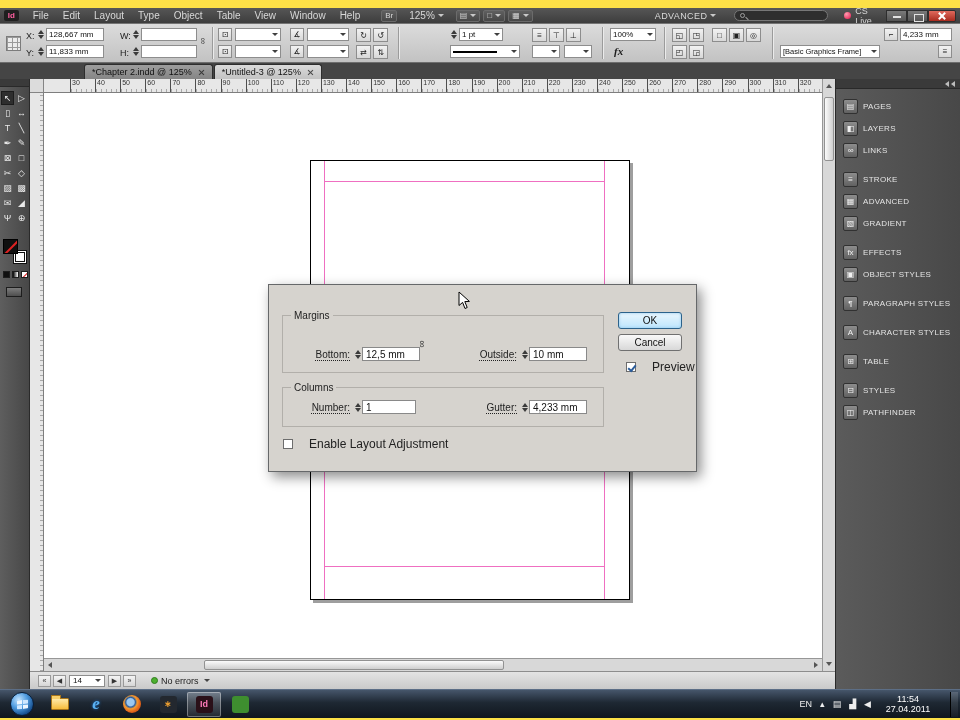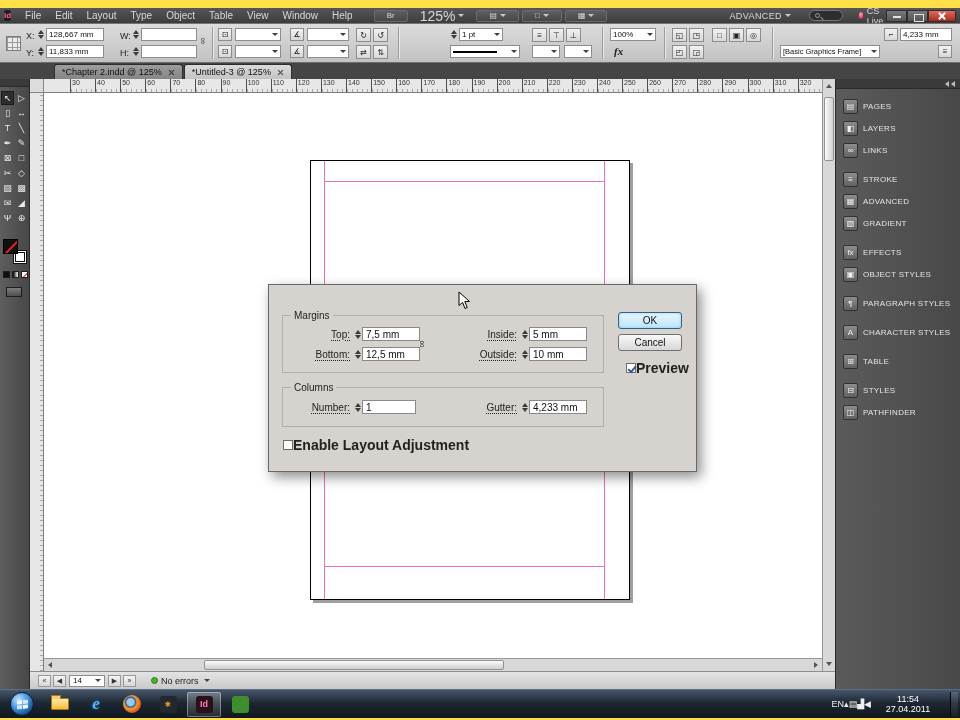--- a/index.html
+++ b/index.html
@@ -8,26 +8,26 @@
             font-family:"Liberation Sans","DejaVu Sans",sans-serif; color:#222; }
 
   
   #appbar { position:absolute; left:0; top:8px; width:960px; height:15px;
             background:linear-gradient(#565656,#3d3d3d); display:flex; align-items:center;
             padding:0 4px; color:#d8d8d8; font-size:10px; }
   .idlogo { width:15px; height:11px; background:#1f1f1f; color:#ff5fa2; font-weight:bold; font-size:8px;
             display:flex; align-items:center; justify-content:center; border-radius:2px; margin-right:7px; }
   .menu { padding:0 7px; line-height:15px; cursor:default; }
   .abox { border:1px solid #6b6b6b; background:linear-gradient(#5f5f5f,#474747); border-radius:2px;
-          padding:0 12px; font-size:8px; height:12px; line-height:10px; display:inline-flex; align-items:center; }
+          padding:0 3px; font-size:8px; height:12px; line-height:10px; display:inline-flex; align-items:center; }
   .dd { display:inline-flex; align-items:center; gap:3px; }
   .dd::after { content:""; width:0; height:0; border-left:3px solid transparent; border-right:3px solid transparent;
                border-top:3px solid #c9c9c9; }
   .bridge { margin-left:14px; }
-  .zoomdd { margin-left:8px; font-size:14px; padding:0 4px; }
+  .zoomdd { margin-left:8px; font-size:10px; padding:0 4px; }
   #viewbtns { display:flex; gap:3px; margin-left:8px; }
   .ws { margin-left:118px; font-size:9px; letter-spacing:.4px; padding:0 4px; }
   .search { margin-left:14px; width:96px; height:11px; border:1px solid #777; border-radius:6px;
             background:#2e2e2e; display:inline-flex; align-items:center; padding:0 5px; }
   .mag { width:5px; height:5px; border:1px solid #9d9d9d; border-radius:50%; position:relative; display:inline-block; }
   .mag::after { content:""; position:absolute; left:4px; top:4px; width:4px; height:1px; background:#9d9d9d;
                 transform:rotate(45deg); }
   .cslive { margin-left:16px; display:inline-flex; align-items:center; gap:4px; font-size:9px; }
   .csdot { width:7px; height:7px; border-radius:50%; background:radial-gradient(circle at 35% 30%,#ff9db0,#e3124b); }
   .winbtns { margin-left:auto; display:flex; }
@@ -64,21 +64,21 @@
              display:flex; align-items:center; justify-content:center; }
   .cp-cluster { position:absolute; display:grid; grid-template-columns:repeat(2,15px); grid-auto-rows:15px; gap:2px; }
   .cp-cluster .cp-ibox, .cp-row .cp-ibox { position:static; width:15px; height:14px; }
   .cp-row { position:absolute; display:flex; gap:2px; }
   .linebar { width:44px; height:2px; background:#000; }
   .fxlab { position:absolute; font-family:"Liberation Serif",serif; font-style:italic; font-weight:bold;
            font-size:11px; color:#1b1b1b; }
 
   
   #tabbar { position:absolute; left:0; top:63px; width:960px; height:16px; background:#454545;
-            display:flex; align-items:flex-end; padding-left:54px; }
+            display:flex; align-items:flex-end; padding-left:84px; }
   .tab { height:15px; display:flex; align-items:center; gap:6px; padding:0 7px; font-size:9px; color:#101010;
          background:linear-gradient(#9d9d9d,#858585); border:1px solid #2d2d2d; border-bottom:none;
          border-radius:3px 3px 0 0; margin-right:1px; }
   .tab.active { background:linear-gradient(#dadada,#c3c3c3); }
   .tabx { width:7px; height:7px; position:relative; opacity:.75; }
   .tabx::before,.tabx::after { content:""; position:absolute; left:0; top:3px; width:7px; height:1px; background:#1c1c1c; }
   .tabx::before { transform:rotate(45deg); } .tabx::after { transform:rotate(-45deg); }
 
   
   #rulercorner { position:absolute; left:30px; top:79px; width:14px; height:14px; background:#dcdcdc;
@@ -230,21 +230,21 @@
             font-family:inherit; color:#111; }
   .w58 { width:58px; } .w54 { width:54px; }
   .chain { position:absolute; left:146px; top:47px; width:16px; height:24px; display:flex; align-items:center;
            justify-content:center; color:#333; font-size:10px; transform:rotate(90deg); }
   .btn { position:absolute; left:349px; width:64px; height:17px; border-radius:3px; border:1px solid #707070;
          background:linear-gradient(#f9f9f9,#d8d8d8); font-size:10px; display:flex; align-items:center;
          justify-content:center; font-family:inherit; color:#111; }
   .btn.ok { top:27px; border-color:#2c628b; background:linear-gradient(#eaf6fd,#bee6fd);
             box-shadow:inset 0 0 3px #8fc6ea; }
   .btn.cancel { top:49px; }
-  .chk { position:absolute; display:flex; align-items:center; gap:0; font-size:14px; color:#222;font-weight:bold; }
+  .chk { position:absolute; display:flex; align-items:center; gap:16px; font-size:12px; color:#222; }
   .chk .box { width:10px; height:10px; background:#fff; border:1px solid #6d6d6d; position:relative; flex:none; }
   .chk.checked .box::after { content:""; position:absolute; left:1px; top:2px; width:6px; height:3px;
             border-left:2px solid #2b5d9b; border-bottom:2px solid #2b5d9b; transform:rotate(-50deg); }
   #chk-preview { left:357px; top:75px; }
   #chk-layout { left:14px; top:152px; }
 
   #cursor { position:absolute; left:458px; top:291px; z-index:99; }
 </style>
 </head>
 <body>
@@ -627,28 +627,20 @@
           </span>
           <span class="dlabel">PATHFINDER</span>
         </div>
       </div>
   </div>
 
   <div id="dialog" data-name="margins-and-columns-dialog">
 
     <div class="group" id="grp-margins" data-name="margins-group">
       <span class="group-label" data-name="margins-group-label">Margins</span>
-      <div class="frow" style="top:10px">
-        <span class="flabel fl1" data-name="top-label">Top:</span>
-        <span class="nudge2" data-name="top-nudge"></span>
-        <input class="dfield w58" data-name="top-field" value="7,5 mm" style="">
-        <span class="flabel fl2" data-name="inside-label">Inside:</span>
-        <span class="nudge2" data-name="inside-nudge"></span>
-        <input class="dfield w58" data-name="inside-field" value="5 mm" style="">
-      </div>
       <div class="frow" style="top:30px">
         <span class="flabel fl1" data-name="bottom-label">Bottom:</span>
         <span class="nudge2" data-name="bottom-nudge"></span>
         <input class="dfield w58" data-name="bottom-field" value="12,5 mm" style="">
         <span class="flabel fl2" data-name="outside-label">Outside:</span>
         <span class="nudge2" data-name="outside-nudge"></span>
         <input class="dfield w58" data-name="outside-field" value="10 mm" style="">
       </div>
     </div>
 
@@ -707,21 +699,21 @@
 
           <span class="badge" data-name="app-icon-badge">Id</span>
         </span>
 
         <span class="tapp" data-name="green-app-icon" data-kind="badge" style="--bg: #3e8e2f; --fg: #ffffff;">
 
           <span class="badge" data-name="app-icon-badge"></span>
         </span>
       </span>
     <span class="tray" data-name="system-tray">
-      <span style="display:inline-flex;gap:0;align-items:center" data-name="tray-icons">
+      <span style="display:inline-flex;gap:8px;align-items:center" data-name="tray-icons">
 
       <span class="tray-item" data-name="language-indicator">
             <span>EN</span>
           </span>
           <span class="tray-item" data-name="hidden-icons-button">
             <span>▴</span>
           </span>
           <span class="tray-item" data-name="tray-app-icon">
             <span>▤</span>
           </span>

